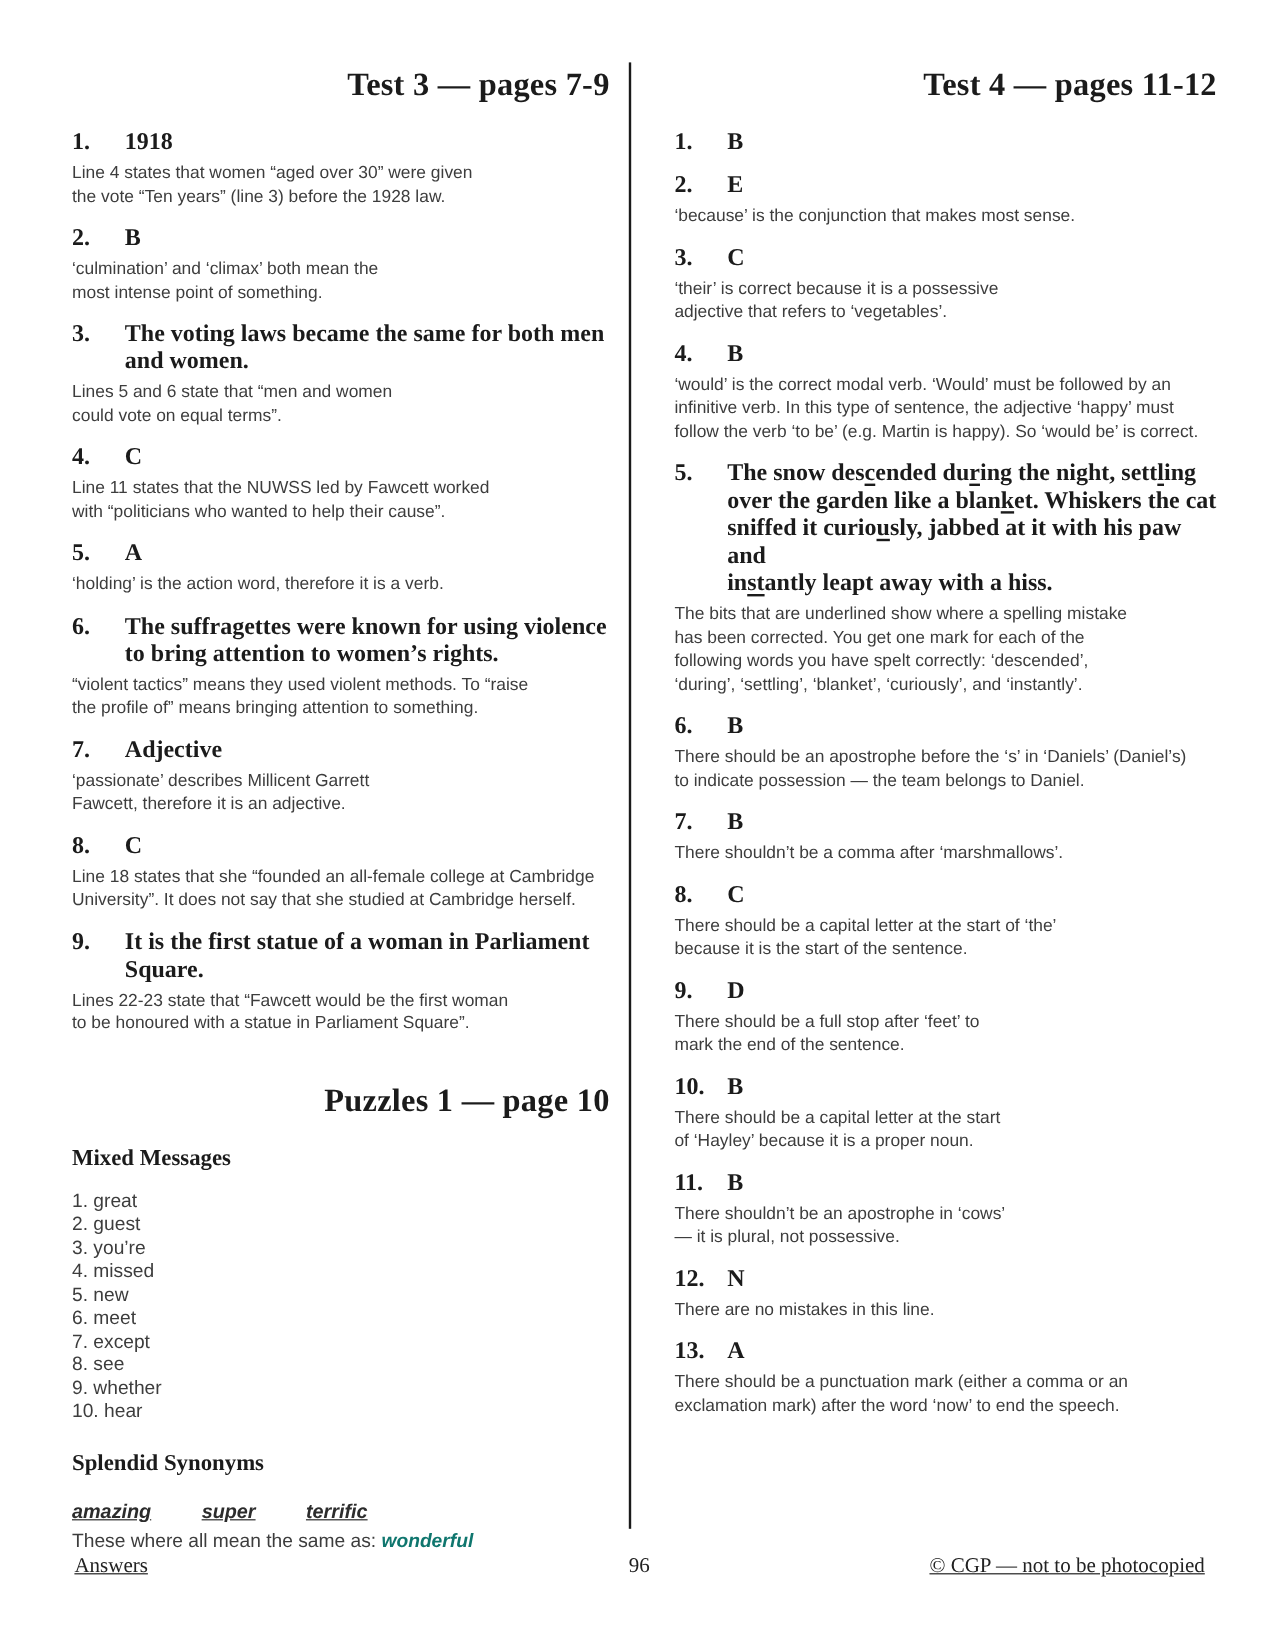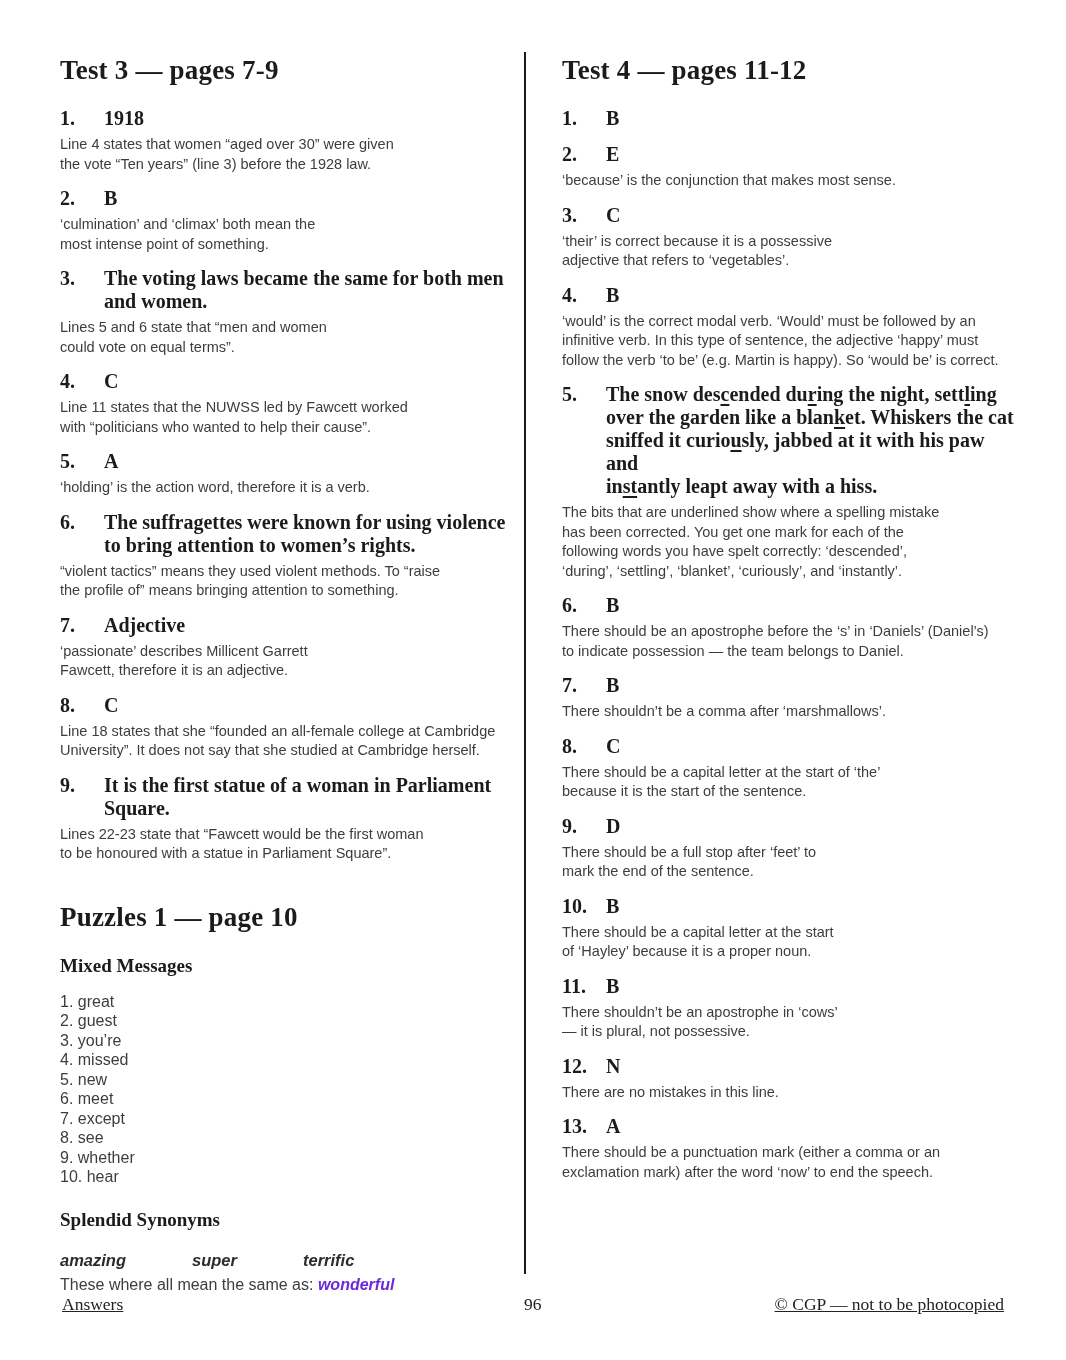--- a/index.html
+++ b/index.html
@@ -2,35 +2,35 @@
 <html><head>
 <meta charset="utf-8">
 <style>
   html,body{margin:0;padding:0;background:#e8e8e8;}
   .page{position:relative;width:1066px;height:1360px;background:#ffffff;margin:0 auto;overflow:hidden;
         font-family:"Liberation Serif",serif;color:#1b1b1b;}
   .col{position:absolute;top:55px;}
   .col-left{left:60px;width:448px;}
   .col-right{left:562px;width:452px;}
   .divider{position:absolute;left:524px;top:52px;width:2px;height:1222px;background:#1a1a1a;}
-  .section-title{font-size:27px;line-height:31px;font-weight:700;margin:0 0 21px 0;letter-spacing:.2px;}
+  .section-title{font-size:27px;line-height:31px;font-weight:700;margin:0 0 21px 0;letter-spacing:.2px;text-align:right;}
   .section-title.later{margin-top:38px;}
   .qa{margin-bottom:13px;}
   .qa-head{display:flex;font-weight:700;font-size:20px;line-height:23px;margin-bottom:5px;}
   .num{flex:none;width:44px;}
   .ans{white-space:pre-line;}
   .expl{font-family:"Liberation Sans",sans-serif;font-size:14.5px;line-height:19.5px;color:#3d3d3d;
         white-space:pre-line;margin:0;}
   .u{text-decoration:underline;text-decoration-thickness:2px;text-underline-offset:3px;}
   .sub-heading{font-size:19px;font-weight:700;margin:22px 0 15px 0;}
   .plist{font-family:"Liberation Sans",sans-serif;font-size:16px;line-height:19.5px;color:#3d3d3d;}
-  .syn-words{display:flex;gap:66px;font-family:"Liberation Sans",sans-serif;font-style:italic;
-             font-weight:700;font-size:16.5px;color:#2c2c2c;margin:20px 0 6px 0;}
+  .syn-words{display:flex;gap:42px;font-family:"Liberation Sans",sans-serif;font-style:italic;
+             font-weight:700;font-size:16.5px;color:#2c2c2c;margin:20px 0 6px 0;text-decoration:underline;}
   .syn-line{font-family:"Liberation Sans",sans-serif;font-size:16px;color:#3d3d3d;margin:0;}
-  .syn-line b{font-style:italic;color:#6d28d9;}
+  .syn-line b{font-style:italic;color:#0f766e;}
   .footer{position:absolute;left:62px;right:62px;top:1294px;font-size:17.5px;color:#222;}
   .footer .fl{position:absolute;left:0;text-decoration:underline;}
   .footer .fc{position:absolute;left:50%;transform:translateX(-52%);}
   .footer .fr{position:absolute;right:0;text-decoration:underline;}
 </style>
 </head>
 <body>
 
 <div class="page">
 

